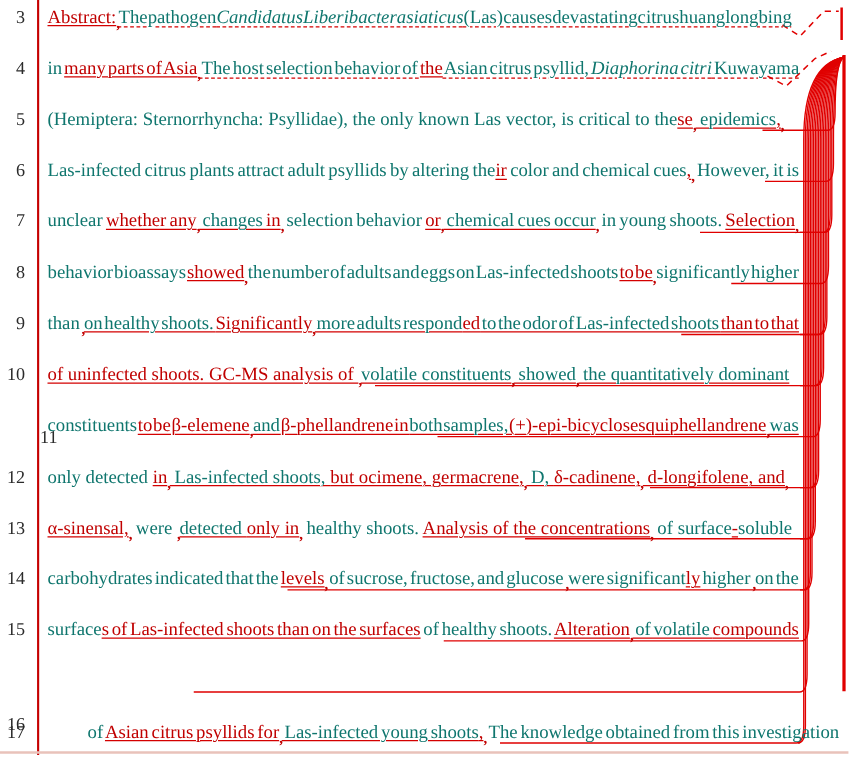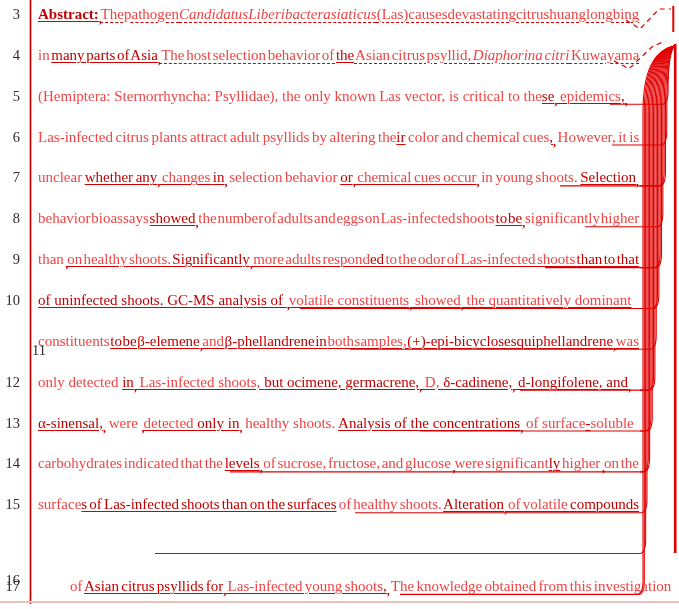--- a/index.html
+++ b/index.html
@@ -3,25 +3,25 @@
 <meta charset="utf-8">
 <style>
   html,body{margin:0;padding:0;background:#fff;}
   #page{position:relative;width:679px;height:609px;background:#ffffff;overflow:hidden;
         font-family:"Liberation Serif","DejaVu Serif",serif;}
   .num{position:absolute;left:0;width:20px;text-align:right;font-size:14.5px;color:#2b2b2b;
        line-height:22px;}
   .textline{position:absolute;left:38px;width:601px;height:26px;font-size:15px;line-height:22px;
             white-space:nowrap;color:#151515;}
   .r{color:#c00000;}
-  .k{color:#ef4444;}
+  .k{color:#0f766e;}
   .us{text-decoration:underline;text-decoration-color:#d40000;text-underline-offset:2px;text-decoration-thickness:1px;}
   .ud{text-decoration:underline;text-decoration-style:dashed;text-decoration-color:#d40000;text-underline-offset:3px;text-decoration-thickness:1px;}
   .it{font-style:italic;}
-  .bb{font-weight:bold;margin-top:39px;}
+  .bb{font-weight:normal;margin-top:39px;}
   .mk{color:#c00000;font-size:12px;position:relative;top:4px;margin:0 -1px 0 0;font-weight:bold;}
   #leads{position:absolute;left:0;top:0;pointer-events:none;}
   #bottom-edge{position:absolute;left:0;top:601px;width:679px;height:2.4px;background:#e9c2ba;}
 </style>
 </head>
 <body>
 
 <div id="page">
   <svg id="leads" width="679" height="609" viewBox="0 0 679 609">
       <path d="M 30.5 0 V 604" fill="none" stroke="#c50000" stroke-width="1.7"></path>

